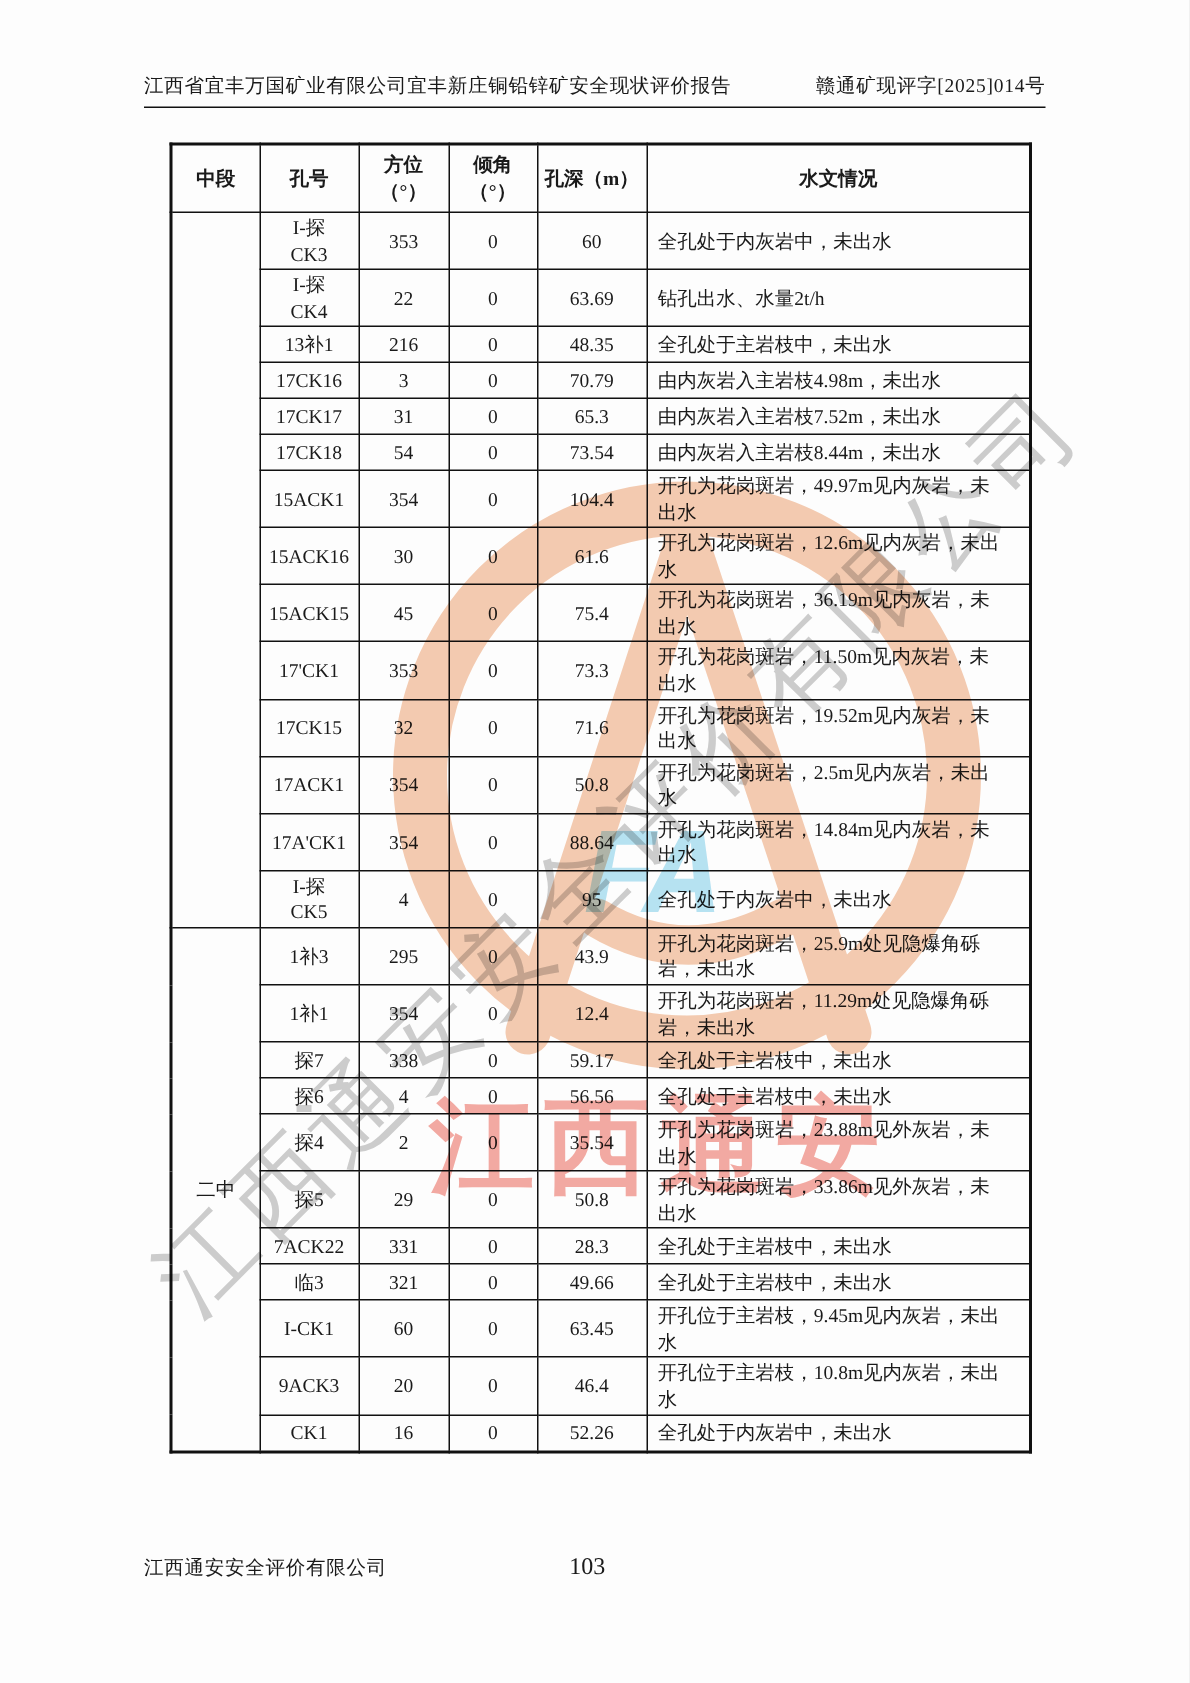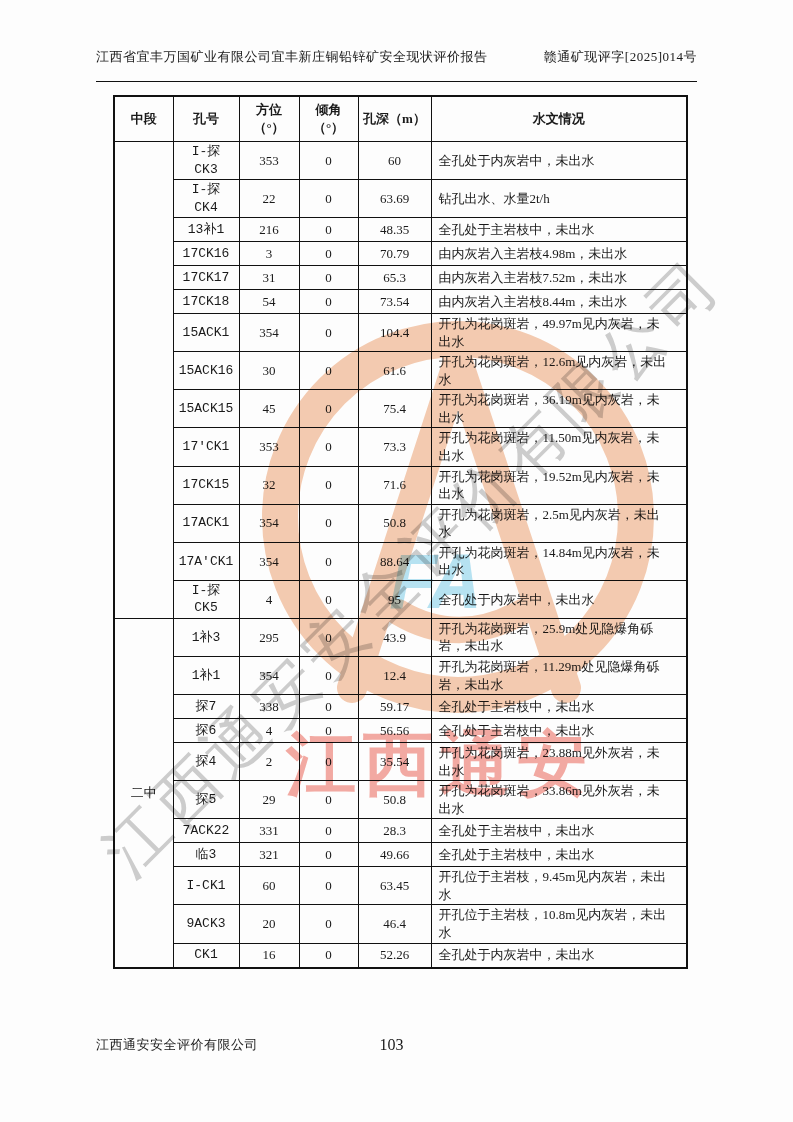--- a/index.html
+++ b/index.html
@@ -11,21 +11,21 @@
     overflow:hidden;
     font-family:"Liberation Serif","DejaVu Serif",serif;
     color:#1a1a1a;
   }
   
   .header{
     position:absolute;left:96px;top:48px;width:601px;
     display:flex;justify-content:space-between;align-items:flex-end;
     font-size:13px;letter-spacing:.5px;
     border-bottom:1.5px solid #111;
-    padding-bottom:15px;
+    padding-bottom:5px;
   }
   
   table.doc{
     position:absolute;left:113px;top:95px;
     border-collapse:collapse;table-layout:fixed;width:573px;
     border:2px solid #111;
   }
   table.doc th,table.doc td{
     border:1px solid #111;
     font-size:13px;
@@ -35,21 +35,21 @@
     vertical-align:middle;
     font-weight:normal;
     height:21px;
     overflow:hidden;
   }
   table.doc th{
     font-weight:bold;
     white-space:pre-line;
     height:42px;
   }
-  table.doc td.hole{white-space:pre-line;font-family:Liberation Mono, monospace;}
+  table.doc td.hole{white-space:pre-line;}
   table.doc td.hydro{
     text-align:left;
     padding:1px 14px 1px 7px;
   }
   
   .footer-company{position:absolute;left:96px;top:1036px;font-size:13px;letter-spacing:.5px;}
   .footer-page{position:absolute;left:0;right:10px;top:1036px;text-align:center;font-size:16px;}
   
   .wm{position:absolute;inset:0;pointer-events:none;}
   .wm *{pointer-events:none;}

